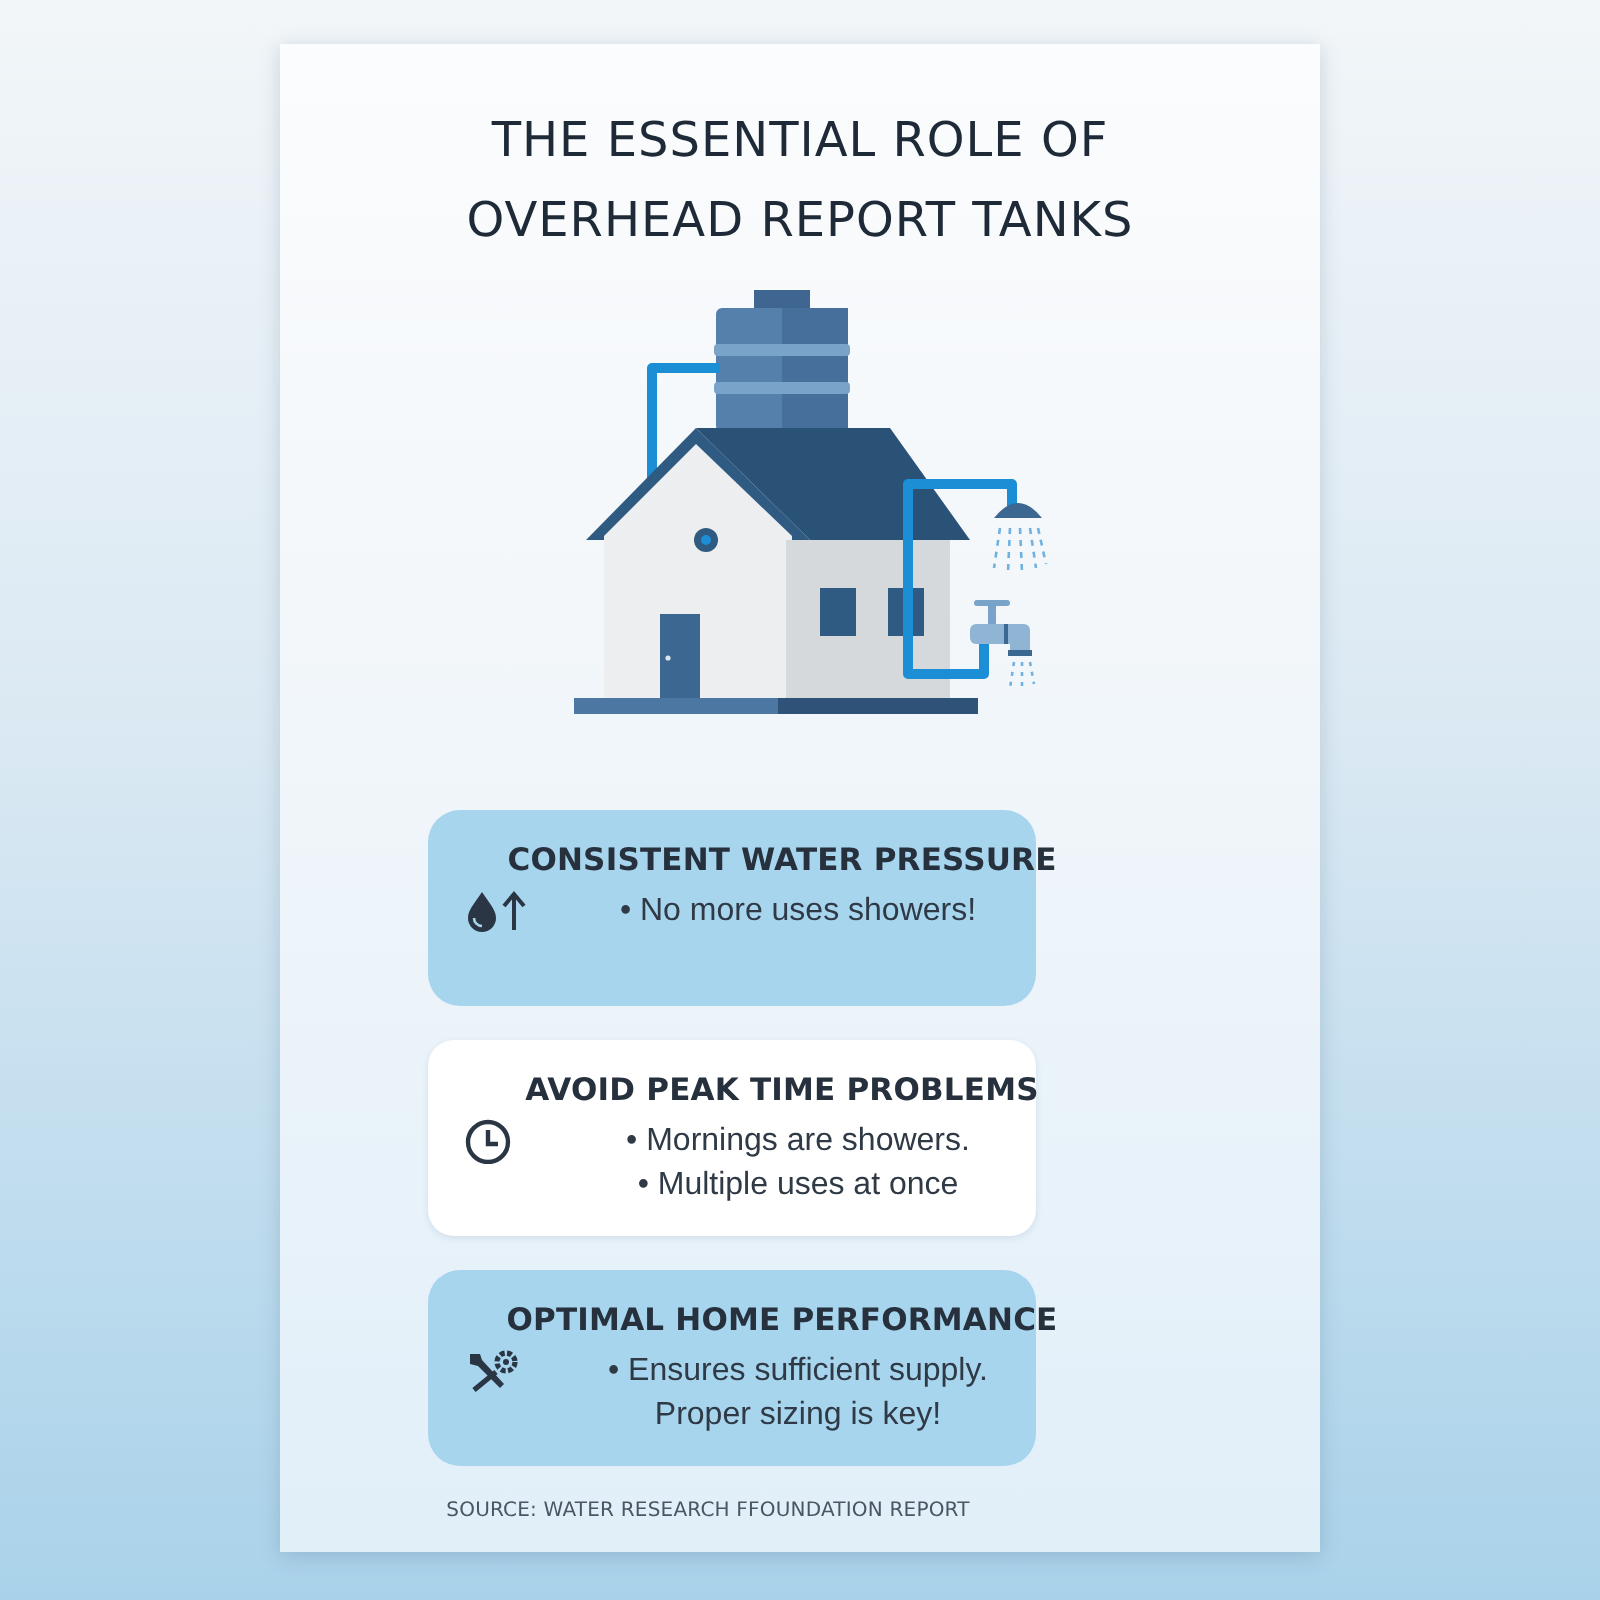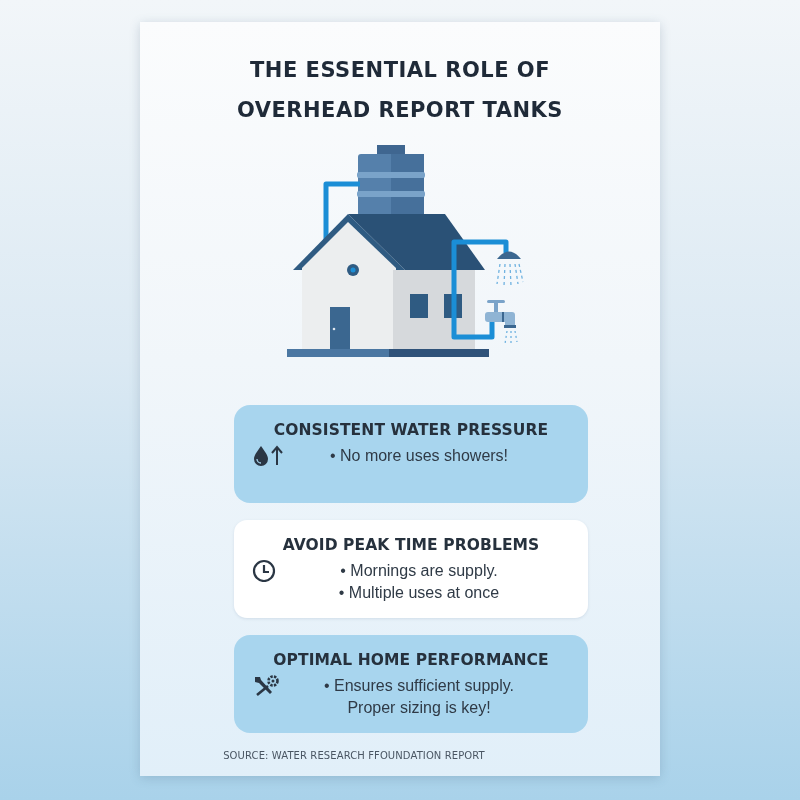--- a/index.html
+++ b/index.html
@@ -10,26 +10,26 @@
     position: relative;
   }
   .poster {
     position: absolute; left: 140px; top: 22px; width: 520px; height: 754px;
     background: linear-gradient(180deg, #fbfcfd 0%, #f1f6fa 45%, #e1eff9 100%);
     box-shadow: 0 2px 10px rgba(60, 90, 120, 0.22);
   }
   .title {
     position: absolute; left: 0; top: 28px; width: 520px;
     text-align: center; color: #1f2a38;
-    font-family: "DejaVu Sans", sans-serif; font-weight: bold;
-    font-size: 21px; line-height: 40px; letter-spacing: 0.5px;
+    font-family: "DejaVu Sans", sans-serif; font-weight: normal;
+    font-size: 24px; line-height: 40px; letter-spacing: 0.5px;
   }
   .illustration { position: absolute; left: 140px; top: 110px; width: 260px; height: 240px; }
   .card {
-    position: absolute; left: 94px; width: 354px; height: 98px;
+    position: absolute; left: 74px; width: 304px; height: 98px;
     border-radius: 16px; box-sizing: border-box;
   }
   .card.blue { background: #a8d5ee; }
   .card.white { background: #ffffff; box-shadow: 0 1px 3px rgba(80,110,140,0.15); border-radius: 13px; }
   .card-icon { position: absolute; left: 18px; top: 38px; width: 32px; height: 24px; }
   .card-title {
     position: absolute; left: 0; width: 354px; top: 16px; text-align: center;
     font-family: "DejaVu Sans", sans-serif; font-weight: bold;
     font-size: 15.5px; color: #26313d; letter-spacing: 0.1px;
   }
@@ -121,21 +121,21 @@
     </div>
   </div>
 
   <div class="card white" style="top:498px;">
     <svg class="card-icon" viewBox="0 0 32 24">
       <circle cx="12" cy="13" r="10" fill="none" stroke="#2a3644" stroke-width="2.2"></circle>
       <polyline points="12,7 12,14 17,14" fill="none" stroke="#2a3644" stroke-width="2.2"></polyline>
     </svg>
     <div class="card-title">AVOID PEAK TIME PROBLEMS</div>
     <div class="card-lines">
-      <div>• Mornings are supply.</div>
+      <div>• Mornings are showers.</div>
       <div>• Multiple uses at once</div>
     </div>
   </div>
 
   <div class="card blue" style="top:613px;">
     <svg class="card-icon" viewBox="0 0 32 24">
       <path d="M3 4 L8 4 L9 7 L20 19 L18 21 L7 10 L3 9 Z" fill="#2a3644"></path>
       <circle cx="21" cy="8" r="4.5" fill="none" stroke="#2a3644" stroke-width="2.6" stroke-dasharray="2.4 1.2"></circle>
       <circle cx="21" cy="8" r="1.5" fill="#2a3644"></circle>
       <path d="M16 13 L5 22" stroke="#2a3644" stroke-width="2.6"></path>

